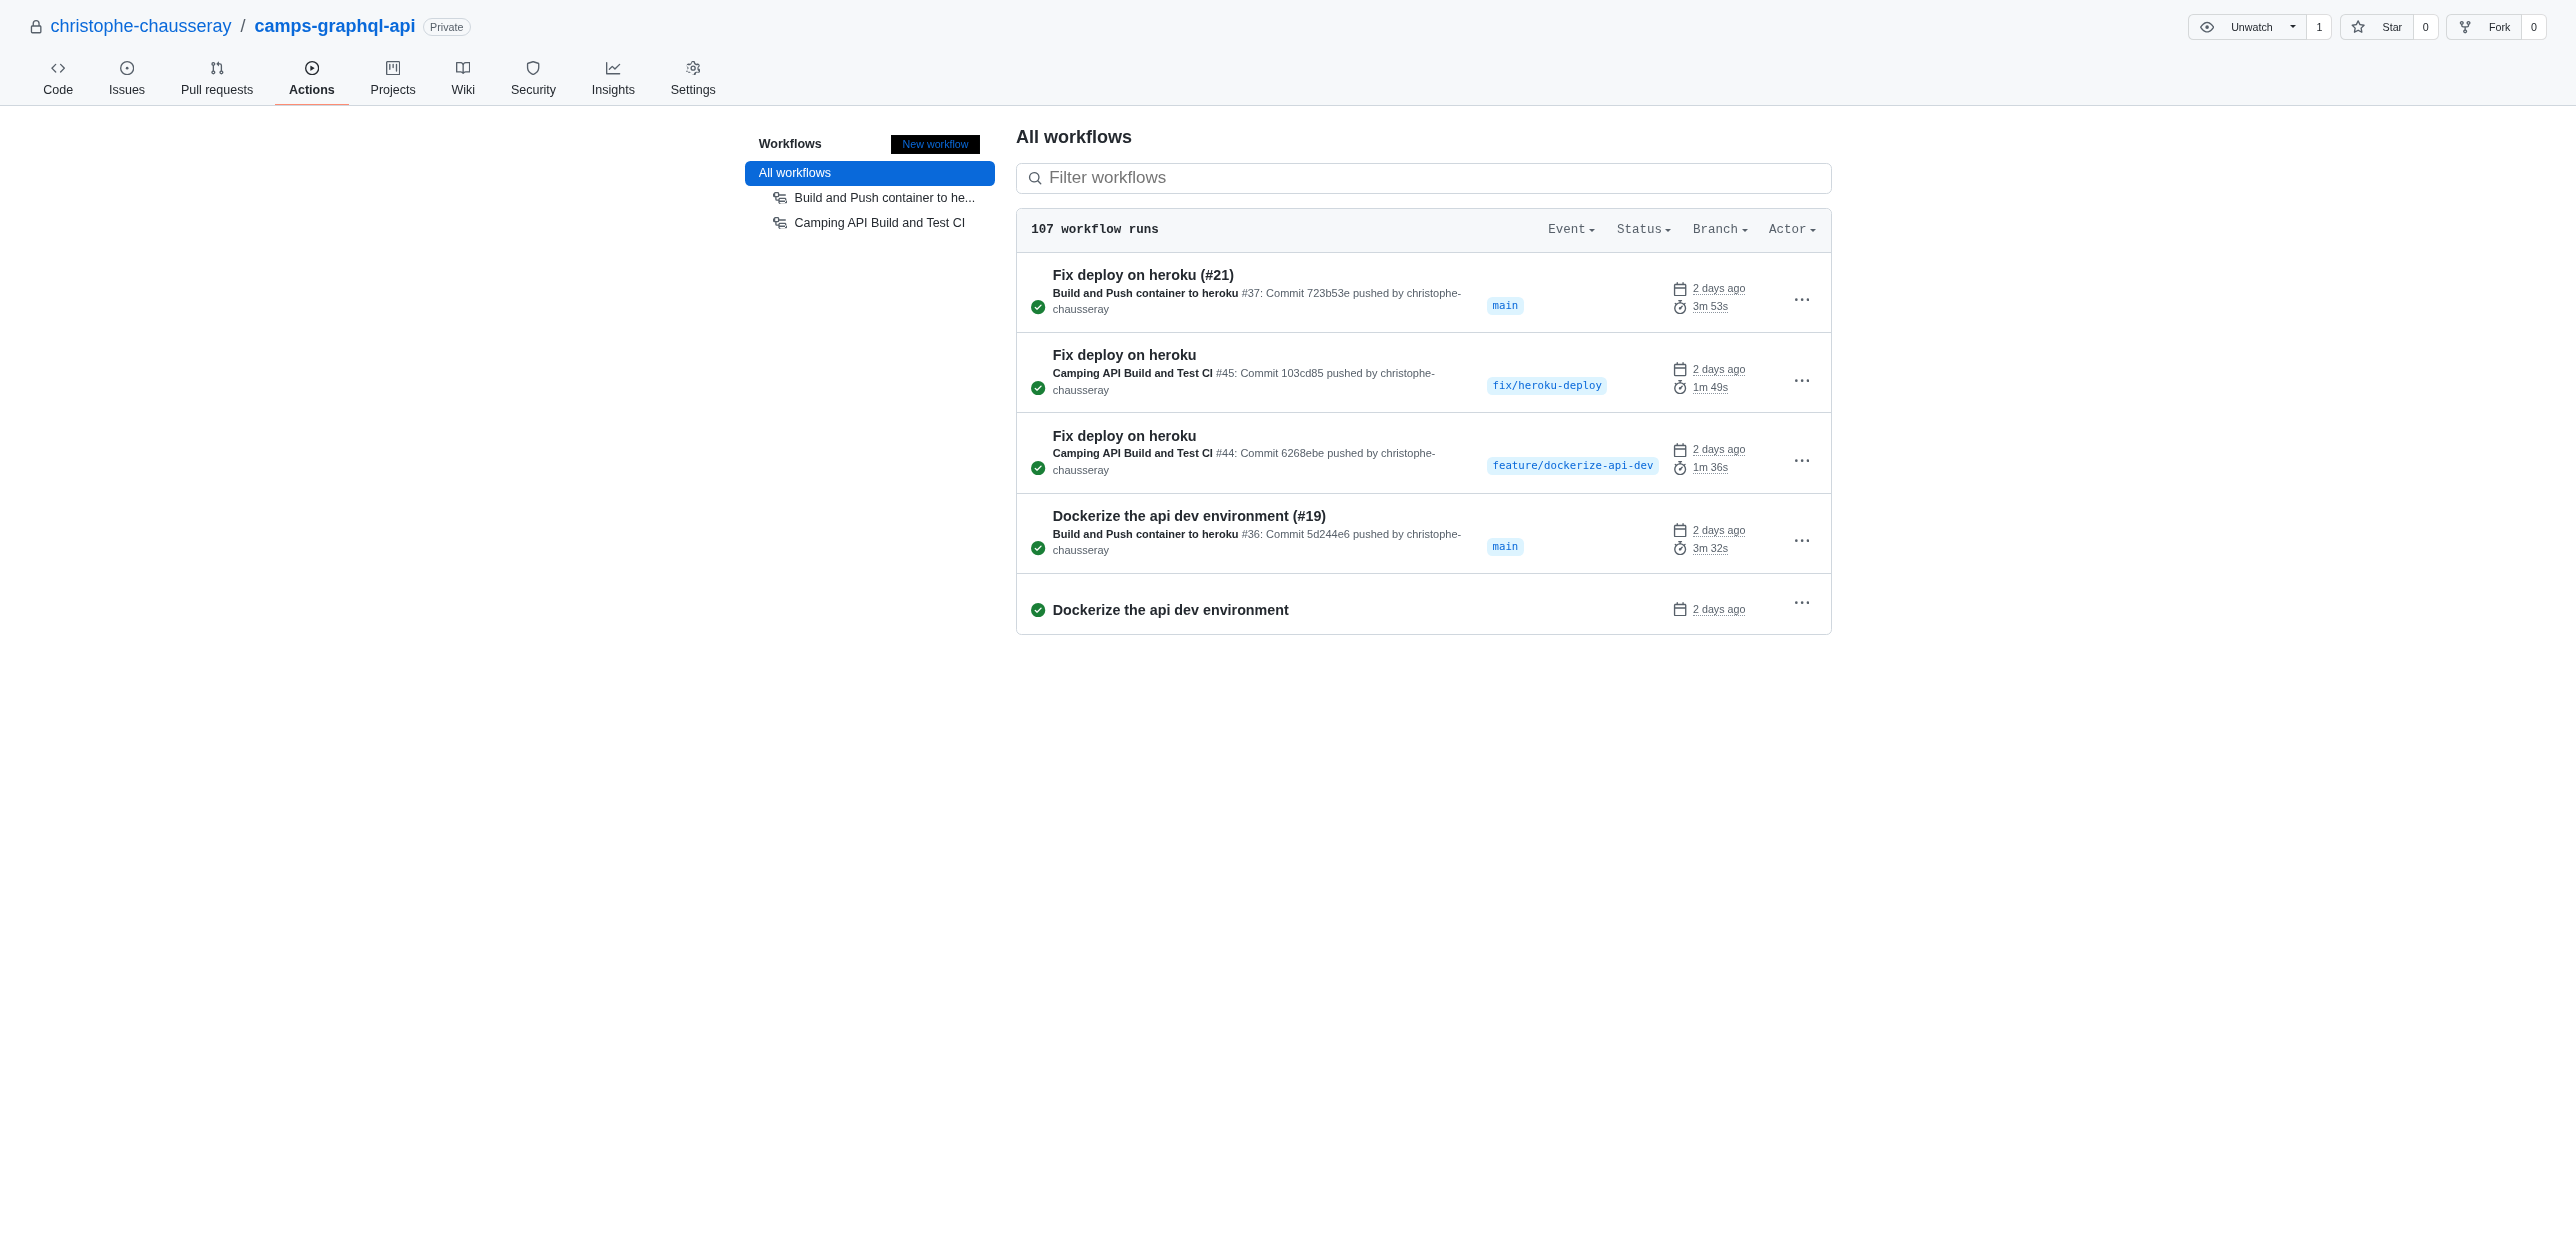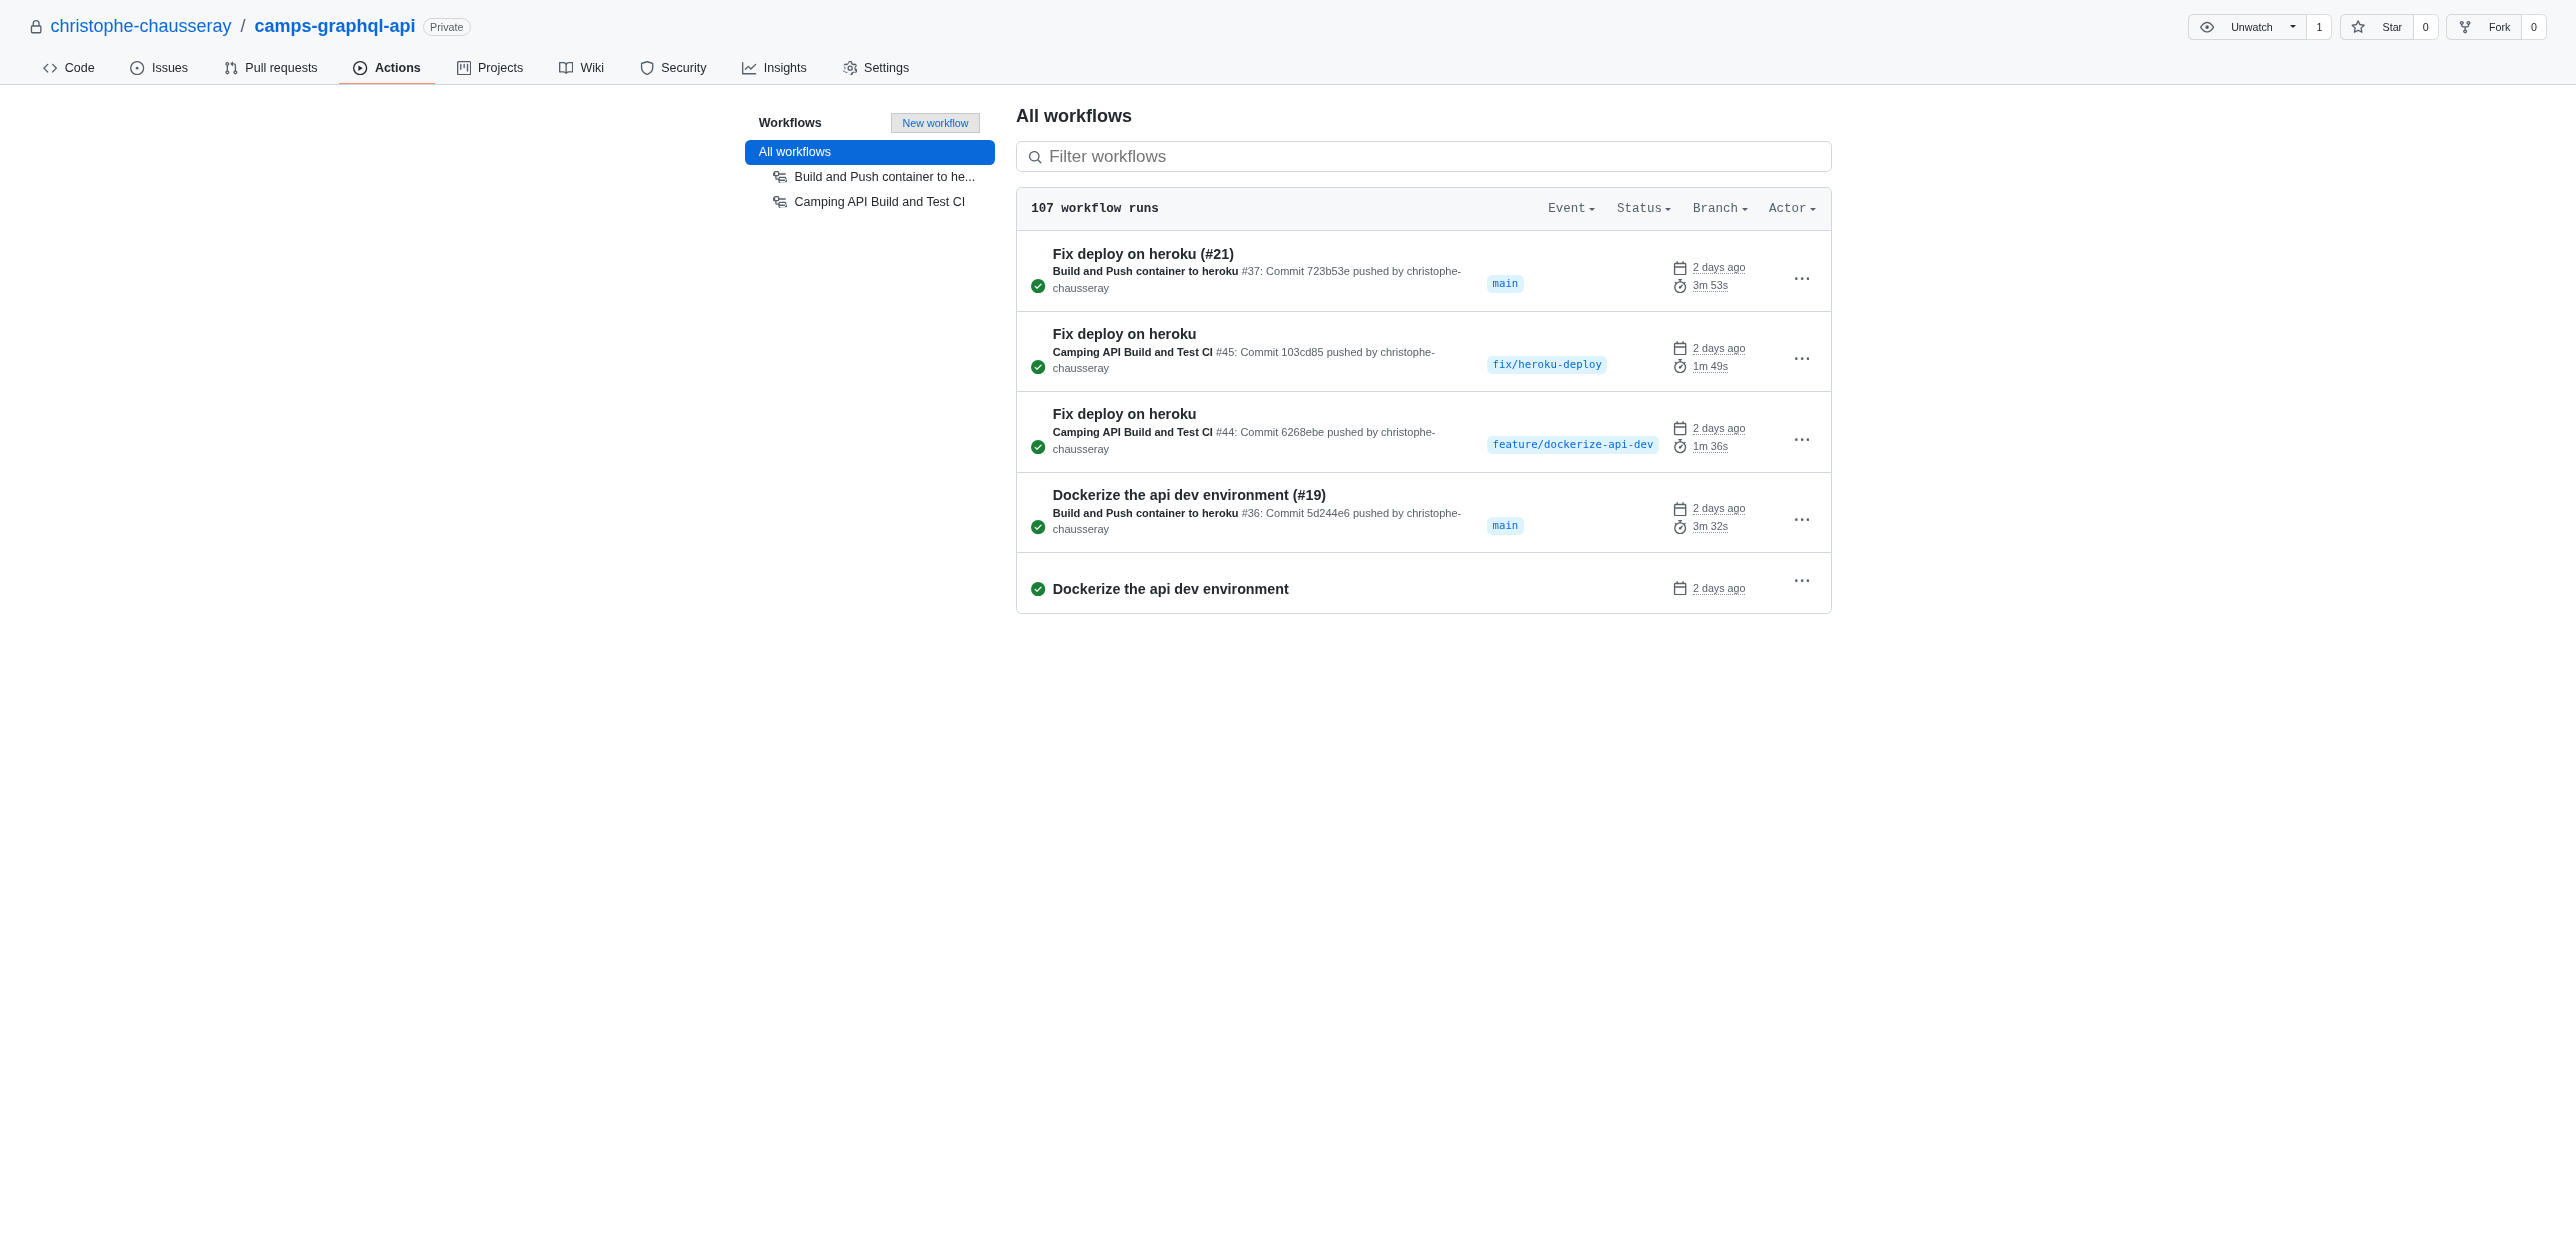--- a/index.html
+++ b/index.html
@@ -18,34 +18,34 @@
 
 .repo-actions { display: flex; gap: 7.2px; }
 .btn-group { display: flex; }
 .btn { display: inline-flex; align-items: center; gap: 5.4px; background: #f6f8fa; border: 0.9px solid rgba(27,31,36,0.15); border-radius: 5.4px; padding: 2.7px 10.7px; font-size: 10.7px; line-height: 18px; color: #24292f; cursor: pointer; }
 .btn svg { color: #57606a; }
 .btn-group .btn:first-child { border-top-right-radius: 0; border-bottom-right-radius: 0; gap: 17px; }
 .btn-group .count { border: 0.9px solid rgba(27,31,36,0.15); border-left: none; border-top-right-radius: 5.4px; border-bottom-right-radius: 5.4px; padding: 2.7px 9px; font-size: 10.7px; line-height: 18px; background: #fff; }
 
 
 .repo-nav { display: flex; gap: 7.2px; }
-.repo-nav-item { display: flex; align-items: center; gap: 7.2px; padding: 7.2px 14.3px; color: #24292f; border-bottom: 1.8px solid transparent; }
+.repo-nav-item { display: flex; align-items: center; gap: 7.2px; padding: 7.2px 14.3px; color: #24292f; border-bottom: 1.8px solid transparent; flex-direction: column; }
 .repo-nav-item svg { color: #57606a; }
 .repo-nav-item.selected { border-bottom-color: #fd8c73; font-weight: 600; }
 .repo-nav-item.selected svg { color: #24292f; }
 
 
 .container { max-width: 1145px; margin: 0 auto; padding: 21.5px 29px; display: flex; gap: 21.5px; }
 .sidebar { width: 250px; flex-shrink: 0; }
 .main { flex: 1; min-width: 0; }
 
 
 .sidebar-header { display: flex; align-items: center; justify-content: space-between; padding: 7.2px 14.3px; }
 .sidebar-header h3 { font-size: 12.5px; font-weight: 600; }
-.btn-sm { font-size: 10.7px; padding: 2.7px 10.7px; color: #0969da; background: #e5e5e5; border: 0.9px solid rgba(27,31,36,0.15); border-radius: 0; cursor: pointer; }
+.btn-sm { font-size: 10.7px; padding: 2.7px 10.7px; color: #0969da; background: #000000; border: 0.9px solid rgba(27,31,36,0.15); border-radius: 0; cursor: pointer; }
 .sidebar-item { display: flex; align-items: center; gap: 7.2px; padding: 5.4px 14.3px; border-radius: 5.4px; color: #24292f; cursor: pointer; white-space: nowrap; overflow: hidden; text-overflow: ellipsis; }
 .sidebar-item.active { background: #0969da; color: #fff; }
 .sidebar-item svg { flex-shrink: 0; color: #57606a; }
 .sidebar-item span { overflow: hidden; text-overflow: ellipsis; }
 .sidebar-sub { padding-left: 14.3px; }
 
 
 .main h2 { font-size: 18px; margin-bottom: 14.3px; }
 .filter-box { display: flex; align-items: center; border: 0.9px solid #d0d7de; border-radius: 5.4px; padding: 4.5px 10.7px; margin-bottom: 14.3px; }
 .filter-box svg { color: #57606a; margin-right: 7.2px; }

